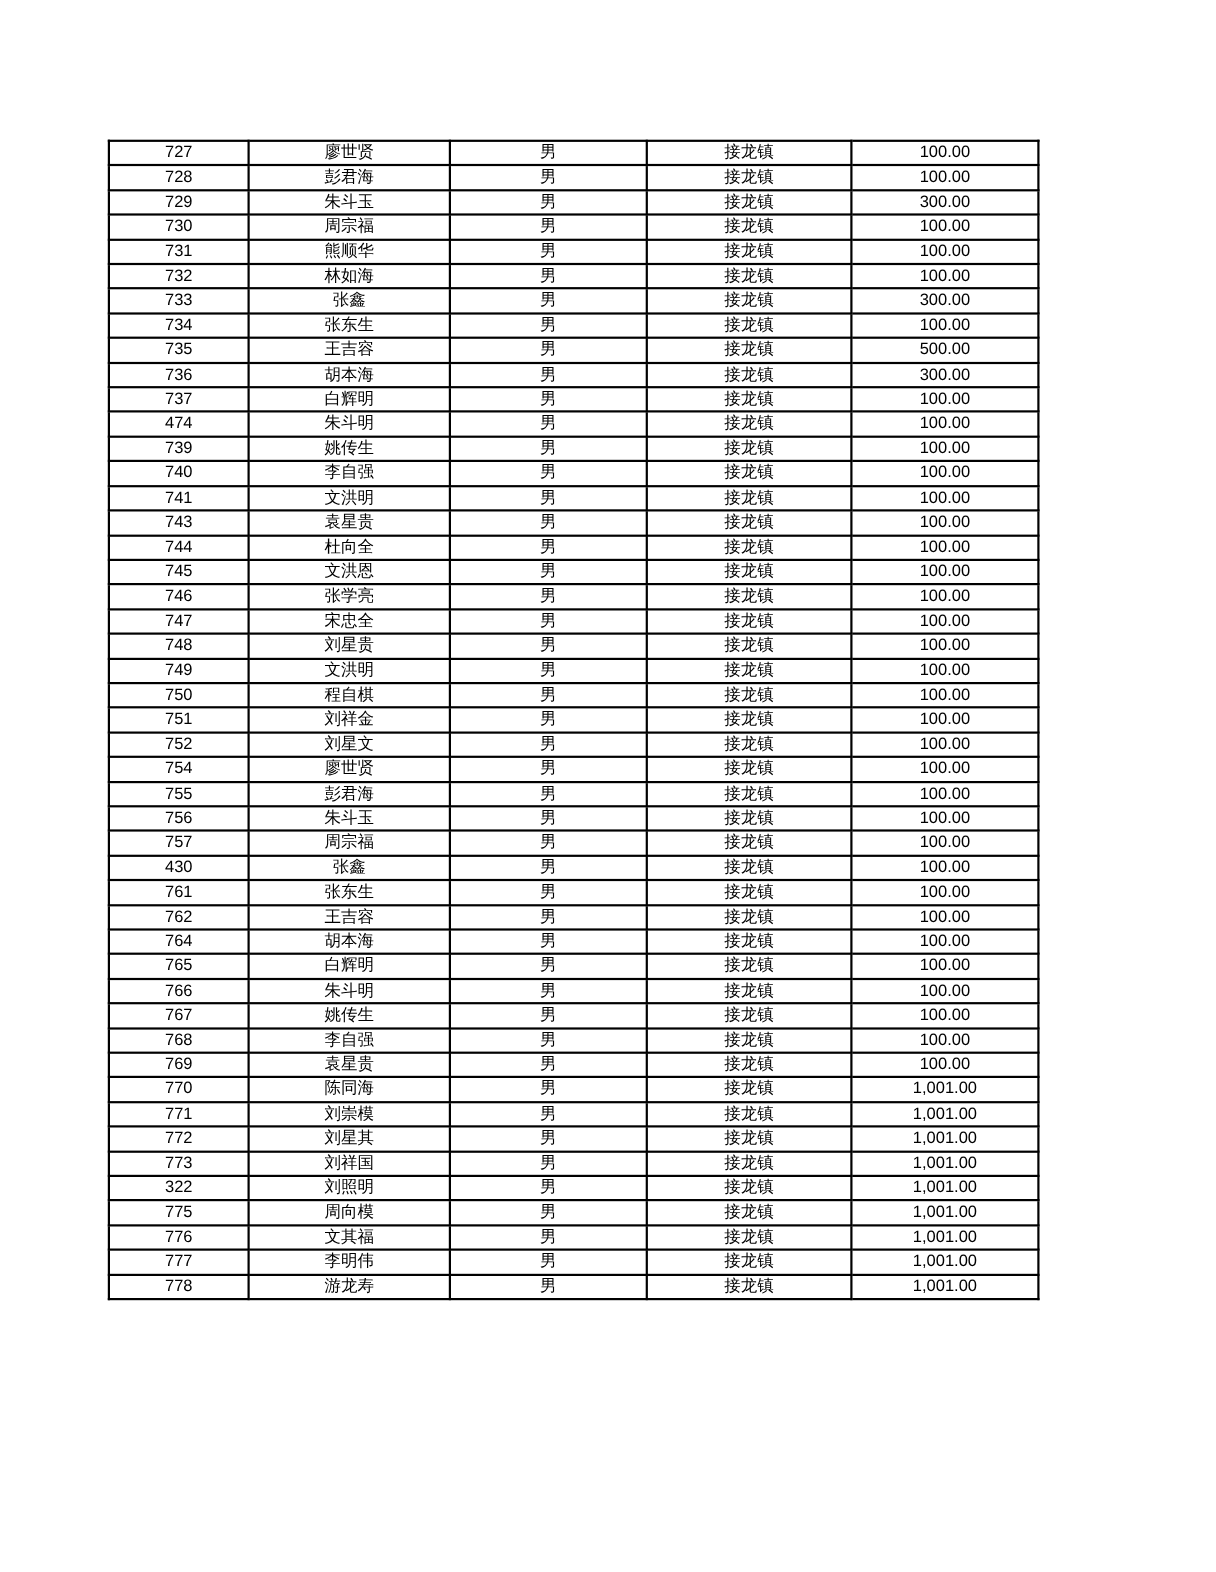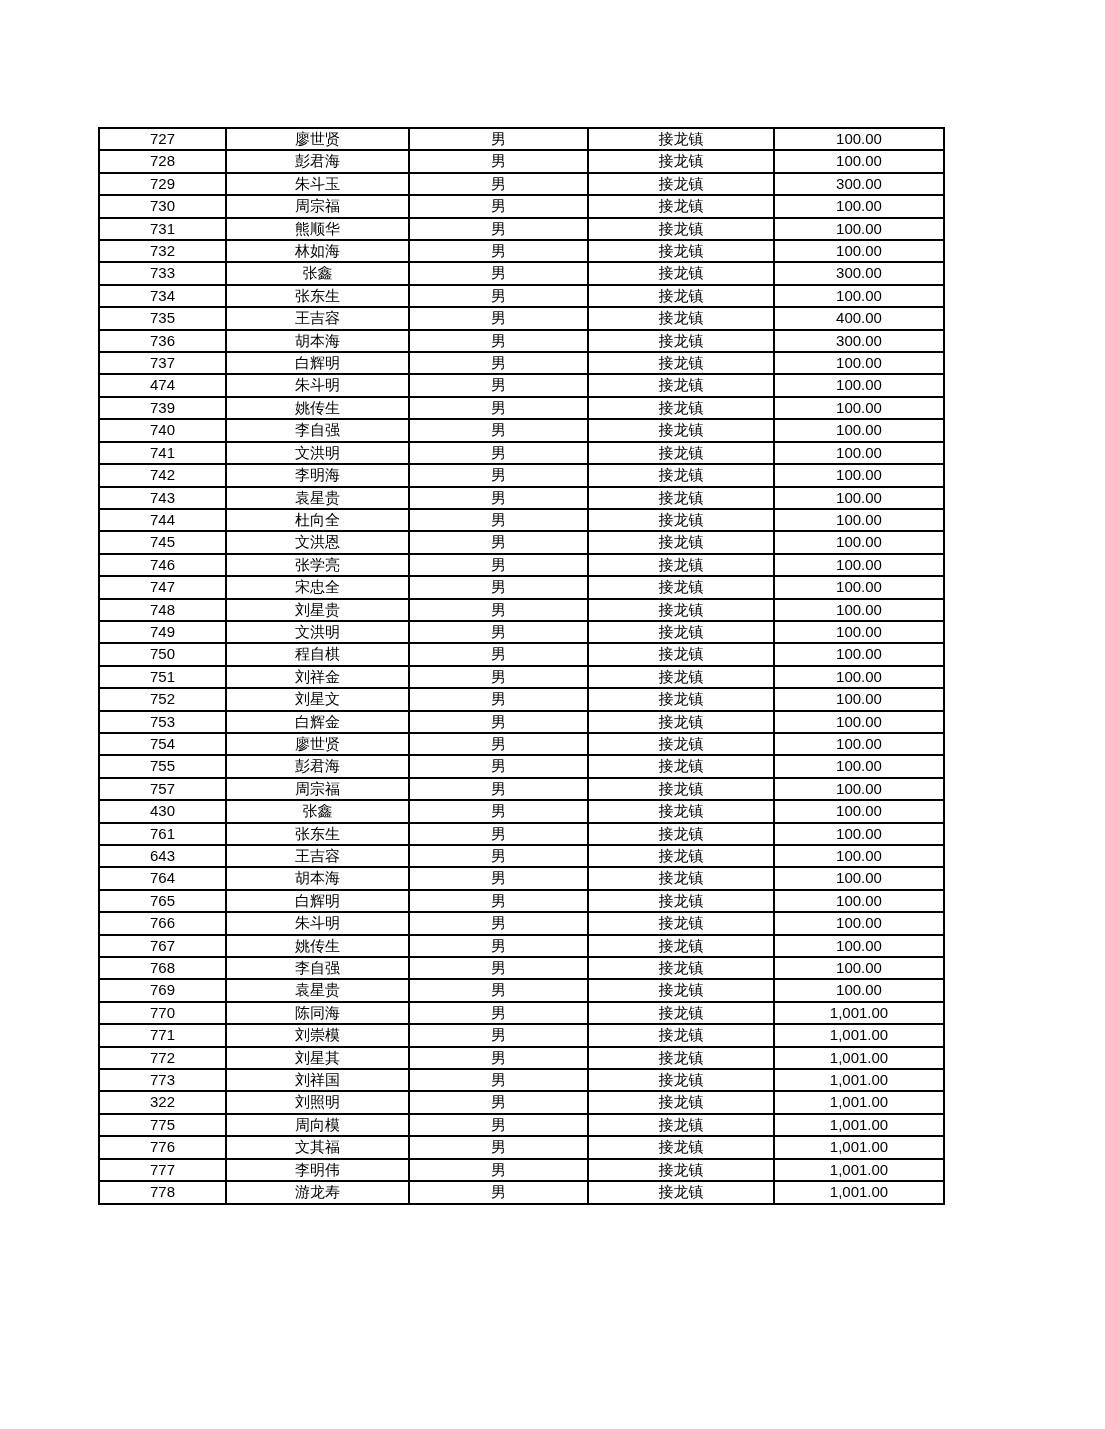--- a/index.html
+++ b/index.html
@@ -126,21 +126,21 @@
           <td>男</td>
           <td>接龙镇</td>
           <td>100.00</td>
         </tr>
 
         <tr>
           <td>735</td>
           <td>王吉容</td>
           <td>男</td>
           <td>接龙镇</td>
-          <td>400.00</td>
+          <td>500.00</td>
         </tr>
 
         <tr>
           <td>736</td>
           <td>胡本海</td>
           <td>男</td>
           <td>接龙镇</td>
           <td>300.00</td>
         </tr>
 
@@ -177,27 +177,20 @@
         </tr>
 
         <tr>
           <td>741</td>
           <td>文洪明</td>
           <td>男</td>
           <td>接龙镇</td>
           <td>100.00</td>
         </tr>
 
-        <tr>
-          <td>742</td>
-          <td>李明海</td>
-          <td>男</td>
-          <td>接龙镇</td>
-          <td>100.00</td>
-        </tr>
 
         <tr>
           <td>743</td>
           <td>袁星贵</td>
           <td>男</td>
           <td>接龙镇</td>
           <td>100.00</td>
         </tr>
 
         <tr>
@@ -265,44 +258,44 @@
         </tr>
 
         <tr>
           <td>752</td>
           <td>刘星文</td>
           <td>男</td>
           <td>接龙镇</td>
           <td>100.00</td>
         </tr>
 
-        <tr>
-          <td>753</td>
-          <td>白辉金</td>
-          <td>男</td>
-          <td>接龙镇</td>
-          <td>100.00</td>
-        </tr>
 
         <tr>
           <td>754</td>
           <td>廖世贤</td>
           <td>男</td>
           <td>接龙镇</td>
           <td>100.00</td>
         </tr>
 
         <tr>
           <td>755</td>
           <td>彭君海</td>
           <td>男</td>
           <td>接龙镇</td>
           <td>100.00</td>
         </tr>
 
+        <tr>
+          <td>756</td>
+          <td>朱斗玉</td>
+          <td>男</td>
+          <td>接龙镇</td>
+          <td>100.00</td>
+        </tr>
 
         <tr>
           <td>757</td>
           <td>周宗福</td>
           <td>男</td>
           <td>接龙镇</td>
           <td>100.00</td>
         </tr>
 
 
@@ -317,21 +310,21 @@
 
         <tr>
           <td>761</td>
           <td>张东生</td>
           <td>男</td>
           <td>接龙镇</td>
           <td>100.00</td>
         </tr>
 
         <tr>
-          <td>643</td>
+          <td>762</td>
           <td>王吉容</td>
           <td>男</td>
           <td>接龙镇</td>
           <td>100.00</td>
         </tr>
 
 
         <tr>
           <td>764</td>
           <td>胡本海</td>

